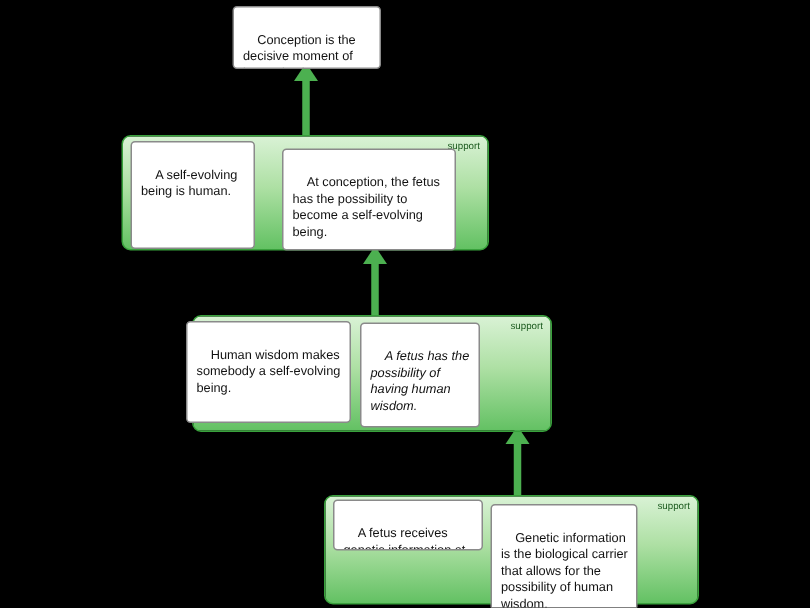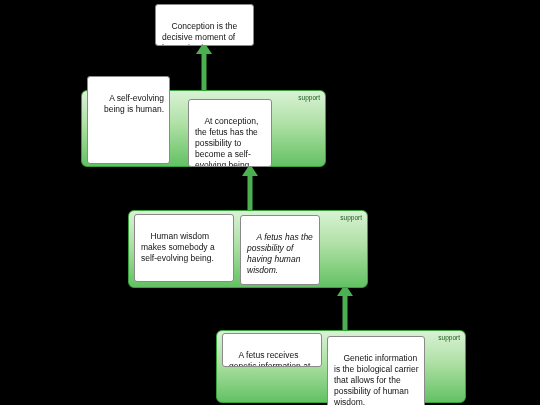--- a/index.html
+++ b/index.html
@@ -82,31 +82,31 @@
     </g>
   </svg>
 
   <div class="node" style="left:155px; top:4px; width:99px; height:42px;">
     <span>Conception is the decisive moment of humanization.</span>
   </div>
 
   <div class="group" style="left:81px; top:90px; width:245px; height:77px;">
     <div class="group-label">support</div>
   </div>
-  <div class="node" style="left:87px; top:76px; width:83px; height:88px;text-align:right;">
+  <div class="node" style="left:87px; top:94px; width:83px; height:72px;">
     <span>A self-evolving being is human.</span>
   </div>
-  <div class="node" style="left:188px; top:99px; width:84px; height:68px;">
+  <div class="node" style="left:188px; top:99px; width:116px; height:68px;">
     <span>At conception, the fetus has the possibility to become a self-evolving being.</span>
   </div>
 
   <div class="group" style="left:128px; top:210px; width:240px; height:78px;">
     <div class="group-label">support</div>
   </div>
-  <div class="node" style="left:134px; top:214px; width:100px; height:68px;">
+  <div class="node" style="left:124px; top:214px; width:110px; height:68px;">
     <span>Human wisdom makes somebody a self-evolving being.</span>
   </div>
   <div class="node" style="left:240px; top:215px; width:80px; height:70px;font-style:italic;">
     <span>A fetus has the possibility of having human wisdom.</span>
   </div>
 
   <div class="group" style="left:216px; top:330px; width:250px; height:73px;">
     <div class="group-label">support</div>
   </div>
   <div class="node" style="left:222px; top:333px; width:100px; height:34px;">

